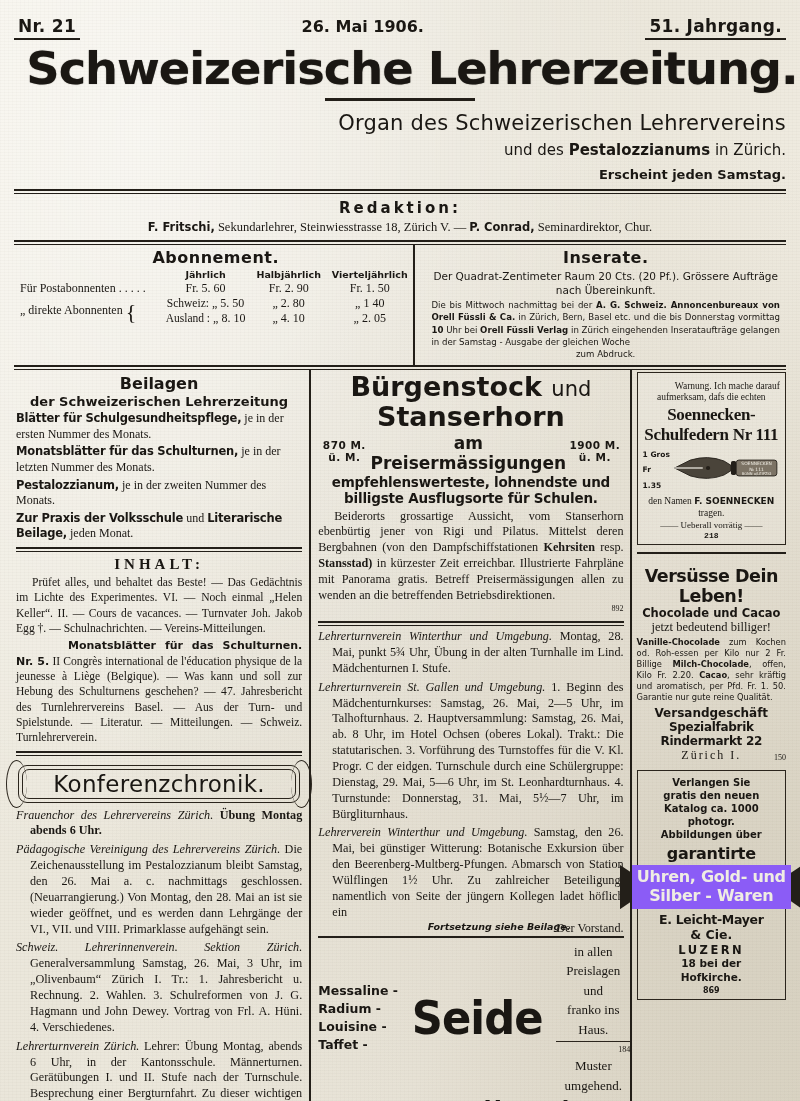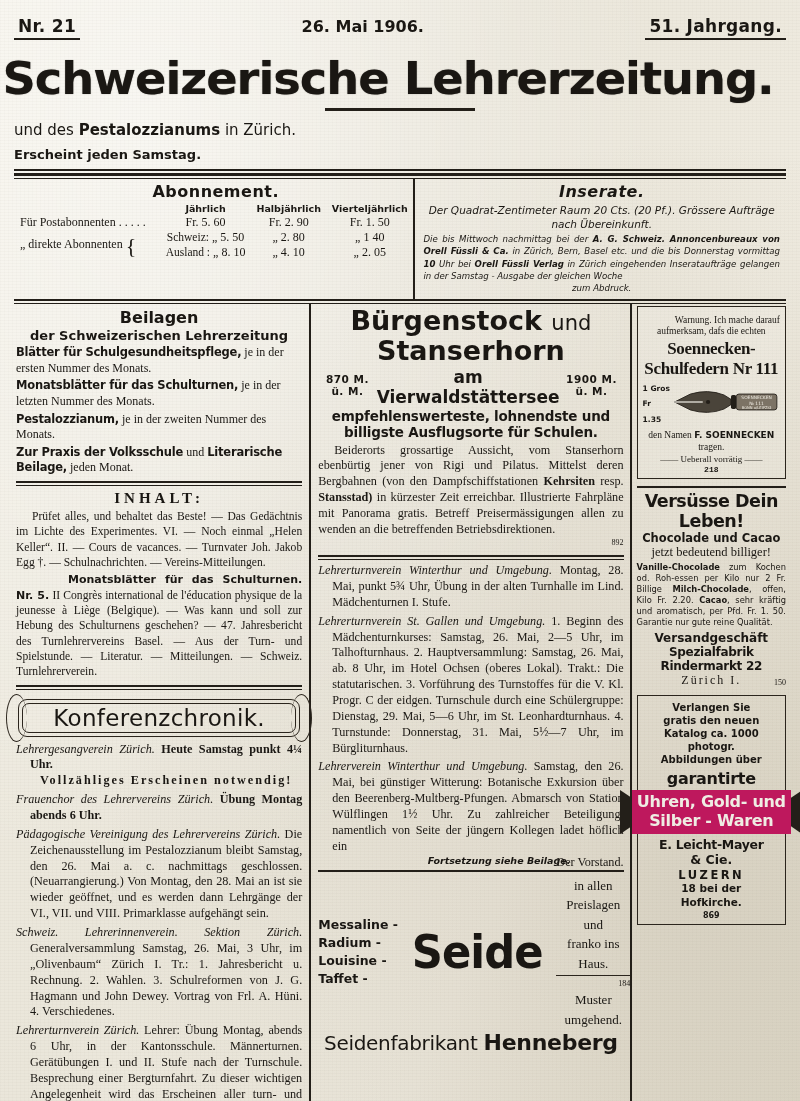--- a/index.html
+++ b/index.html
@@ -31,21 +31,21 @@
   
   .topbar{display:flex;align-items:flex-end;justify-content:space-between;padding-top:16px;}
   .issue-no,.volume{
     font-family:"DejaVu Sans", sans-serif;
     font-weight:bold;font-size:17px;letter-spacing:.3px;
     border-bottom:2.5px solid #221e18;padding:0 4px 2px 4px;
   }
   .issue-date{font-family:"DejaVu Sans", sans-serif;font-weight:bold;font-size:16px;padding-bottom:4px;}
 
   
-  .masthead{text-align:left;margin-top:16px;}
+  .masthead{text-align:right;margin-top:6px;}
   .paper-title{
     font-family:"DejaVu Sans", sans-serif;
     font-weight:bold;font-size:45px;letter-spacing:-1px;
     line-height:1.04;
     transform:scaleX(1.03);
     text-shadow:0 0 1px rgba(30,25,18,.55);
   }
   .title-rule{width:150px;height:3px;background:#231f19;margin:5px auto 10px auto;}
   .subtitle1{font-family:"DejaVu Sans", sans-serif;font-size:21px;letter-spacing:.2px;margin-bottom:6px;}
   .subtitle2{font-family:"DejaVu Sans", sans-serif;font-size:15px;margin-bottom:8px;}
@@ -56,21 +56,21 @@
 
   
   .redaktion{text-align:center;padding:5px 0 5px 0;}
   .redaktion-title{font-family:"DejaVu Sans", sans-serif;font-weight:bold;font-size:15px;letter-spacing:3px;margin-bottom:3px;}
   .redaktion-line{font-size:12.5px;font-family:"Liberation Serif",serif;}
   .redaktion-line b{font-family:"DejaVu Sans", sans-serif;font-size:11.5px;}
 
   
   .aborow{display:flex;}
   .abo{width:52%;box-sizing:border-box;padding:3px 0 5px 4px;border-right:2.5px solid #231f19;}
-  .ins{width:48%;box-sizing:border-box;padding:3px 6px 5px 8px;font-style:italic;}
+  .ins{width:48%;box-sizing:border-box;padding:3px 6px 5px 16px;}
   .sec-title{font-family:"DejaVu Sans", sans-serif;font-weight:bold;font-size:16px;text-align:center;letter-spacing:.5px;}
   .abo-table{width:100%;border-collapse:collapse;font-size:11.5px;margin-top:1px;}
   .abo-table th{font-family:"DejaVu Sans", sans-serif;font-size:9.5px;font-weight:bold;padding:1px 2px;text-align:center;}
   .abo-table td{padding:0 2px;white-space:nowrap;}
   .abo-lbl{text-align:left;font-size:12px;}
   .abo-val{text-align:center;font-size:12px;}
   .abo-sub{font-size:11.5px;}
   .brace{display:inline-block;font-size:22px;line-height:.6;vertical-align:middle;}
   .ins-lead{font-family:"DejaVu Sans", sans-serif;font-size:10.5px;text-align:center;line-height:1.35;margin-top:2px;}
   .ins-body{font-family:"DejaVu Sans", sans-serif;font-size:8.6px;text-align:justify;line-height:1.42;margin-top:2px;}
@@ -161,21 +161,21 @@
   .choc-body b{font-weight:bold;}
   .choc-f1{font-family:"DejaVu Sans", sans-serif;font-size:12px;font-weight:bold;text-align:center;margin-top:2px;}
   .choc-f2{font-family:"DejaVu Sans", sans-serif;font-size:12px;font-weight:bold;text-align:center;letter-spacing:-.3px;}
   .choc-f3{font-family:"Liberation Serif",serif;font-size:12px;text-align:center;letter-spacing:2px;position:relative;}
   .choc-ref{font-size:8px;position:absolute;right:0;bottom:1px;letter-spacing:0;}
 
   .uhr{border:1.6px solid #2b251d;padding:5px 4px 4px 4px;text-align:center;}
   .uhr-top{font-family:"DejaVu Sans", sans-serif;font-size:10px;font-weight:bold;line-height:1.3;padding:0 14px;}
   .banner{position:relative;margin:3px 0;}
   .banner-g{font-family:"DejaVu Sans", sans-serif;font-size:16px;font-weight:bold;letter-spacing:-.3px;}
-  .ribbon{position:relative;background:#be185d;color:#efece3;padding:3px 2px 4px 2px;margin:2px -10px 2px -10px;}
+  .ribbon{position:relative;background:#8b5cf6;color:#efece3;padding:3px 2px 4px 2px;margin:2px -10px 2px -10px;}
   .ribbon:before,.ribbon:after{
     content:"";position:absolute;top:0;bottom:0;width:12px;background:#231f19;
   }
   .ribbon:before{left:-12px;clip-path:polygon(0 0,100% 18%,100% 82%,0 100%);}
   .ribbon:after{right:-12px;clip-path:polygon(100% 0,0 18%,0 82%,100% 100%);}
   .ribbon-l1,.ribbon-l2{font-family:"DejaVu Sans", sans-serif;font-size:16px;font-weight:bold;line-height:1.18;letter-spacing:-.3px;}
   .uhr-n1{font-family:"DejaVu Sans", sans-serif;font-size:12.5px;font-weight:bold;letter-spacing:-.3px;margin-top:2px;}
   .uhr-n2{font-family:"DejaVu Sans", sans-serif;font-size:12.5px;font-weight:bold;}
   .uhr-city{font-family:"DejaVu Sans", sans-serif;font-size:11.5px;font-weight:bold;letter-spacing:2.5px;margin-top:1px;}
   .uhr-addr{font-family:"DejaVu Sans", sans-serif;font-size:10.5px;font-weight:bold;line-height:1.25;}
@@ -191,28 +191,35 @@
 
   <div class="topbar">
     <div class="issue-no">Nr. 21</div>
     <div class="issue-date">26. Mai 1906.</div>
     <div class="volume">51. Jahrgang.</div>
   </div>
 
   <div class="masthead">
     <div class="paper-title">Schweizerische Lehrerzeitung.</div>
     <div class="title-rule"></div>
+    <div class="subtitle1">Organ des Schweizerischen Lehrervereins</div>
     <div class="subtitle2">
       <span>und des </span><span class="sub-strong">Pestalozzianums</span><span> in Zürich.</span>
     </div>
     <div class="frequency">Erscheint jeden Samstag.</div>
   </div>
 
   <div class="rule-double"></div>
 
+  <div class="redaktion">
+    <div class="redaktion-title">Redaktion:</div>
+    <div class="redaktion-line">
+      <b>F. Fritschi,</b><span> Sekundarlehrer, Steinwiesstrasse 18, Zürich V. — </span><b>P. Conrad,</b><span> Seminardirektor, Chur.</span>
+    </div>
+  </div>
 
   <div class="rule-double"></div>
 
   <div class="aborow">
     <div class="abo">
       <div class="sec-title">Abonnement.</div>
       <table class="abo-table">
         <tbody>
             <tr>
           <th></th>
@@ -294,24 +301,20 @@
       <div class="beil-rule"></div>
 
       <div class="kc-wrap">
         <div class="kc-box">
           <div class="kc-inner"></div>
           <div class="kc-title">Konferenzchronik.</div>
         </div>
       </div>
 
       <div class="entry">
-        <i>Lehrergesangverein Zürich.</i><b> Heute Samstag punkt 4¼ Uhr.</b>
-        <div class="sp" style="text-indent:0;text-align:center;font-weight:bold;">Vollzähliges Erscheinen notwendig!</div>
-      </div>
-      <div class="entry">
         <i>Frauenchor des Lehrervereins Zürich.</i><b> Übung Montag abends 6 Uhr.</b>
       </div>
       <div class="entry">
         <i>Pädagogische Vereinigung des Lehrervereins Zürich.</i><span> Die Zeichenausstellung im Pestalozzianum bleibt Samstag, den 26. Mai a. c. nachmittags geschlossen. (Neuarrangierung.) Von Montag, den 28. Mai an ist sie wieder geöffnet, und es werden dann Lehrgänge der VI., VII. und VIII. Primarklasse aufgehängt sein.</span>
       </div>
       <div class="entry">
         <i>Schweiz. Lehrerinnenverein. Sektion Zürich.</i><span> Generalversammlung Samstag, 26. Mai, 3 Uhr, im „Olivenbaum“ Zürich I. Tr.: 1. Jahresbericht u. Rechnung. 2. Wahlen. 3. Schulreformen von J. G. Hagmann und John Dewey. Vortrag von Frl. A. Hüni. 4. Verschiedenes.</span>
       </div>
       <div class="entry">
         <i>Lehrerturnverein Zürich.</i><span> Lehrer: Übung Montag, abends 6 Uhr, in der Kantonsschule. Männerturnen. Gerätübungen I. und II. Stufe nach der Turnschule.  Besprechung einer Bergturnfahrt.  Zu dieser wichtigen Angelegenheit wird das Erscheinen aller turn- und marschfähigen Mitglieder erwartet.  Lehrerinnen: Übung Dienstag abend im Hirschengraben.</span>
@@ -322,21 +325,21 @@
     <div class="col-m">
 
       <div class="bgst">
         <div class="bgst-h">
           <span>Bürgenstock</span>
           <span class="und">und</span>
           <span>Stanserhorn</span>
         </div>
         <div class="bgst-r2">
           <span class="bgst-alt">870 M. ü. M.</span>
-          <span class="bgst-see">am Vierwaldstättersee</span>
+          <span class="bgst-see">am Preisermässigungen</span>
           <span class="bgst-alt">1900 M. ü. M.</span>
         </div>
         <div class="bgst-r3">empfehlenswerteste, lohnendste und billigste Ausflugsorte für Schulen.</div>
         <div class="bgst-body">
           <span>Beiderorts grossartige Aussicht, vom Stanserhorn ebenbürtig jener von Rigi und Pilatus. Mittelst deren Bergbahnen (von den Dampfschiffstationen </span><b>Kehrsiten</b><span> resp. </span><b>Stansstad)</b><span> in kürzester Zeit erreichbar. Illustrierte Fahrpläne mit Panorama gratis. Betreff Preisermässigungen allen zu wenden an die betreffenden Betriebsdirektionen.</span>
           <span class="refno">892</span>
         </div>
       </div>
 
       <div class="rule-m2"></div>
@@ -403,21 +406,21 @@
             </svg>
           </div>
         </div>
         <div class="ad-warn-l4">
           <span>den Namen </span><b>F. SOENNECKEN</b><span> tragen.</span>
         </div>
         <div class="ad-warn-l5">—— Ueberall vorrätig ——</div>
         <div class="ad-ref">218</div>
       </div>
 
-      <div style="border-top:2px solid #231f19;padding-top:3px;margin-bottom:7px;">
+      <div style="border-top:2px solid #231f19;padding-top:12px;margin-bottom:7px;">
         <div class="choc-h">Versüsse Dein Leben!</div>
         <div class="choc-h2">
           <span>Chocolade</span><span> und </span><span>Cacao</span>
         </div>
         <div class="choc-h3">jetzt bedeutend billiger!</div>
         <div class="choc-body">
           <b>Vanille-Chocolade</b><span> zum Kochen od. Roh-essen per Kilo nur 2 Fr.  Billige </span><b>Milch-Chocolade</b><span>, offen, Kilo Fr. 2.20. </span><b>Cacao</b><span>, sehr kräftig und aromatisch, per Pfd. Fr. 1. 50. Garantie nur gute reine Qualität.</span>
         </div>
         <div class="choc-f1">Versandgeschäft</div>
         <div class="choc-f2">Spezialfabrik Rindermarkt 22</div>

